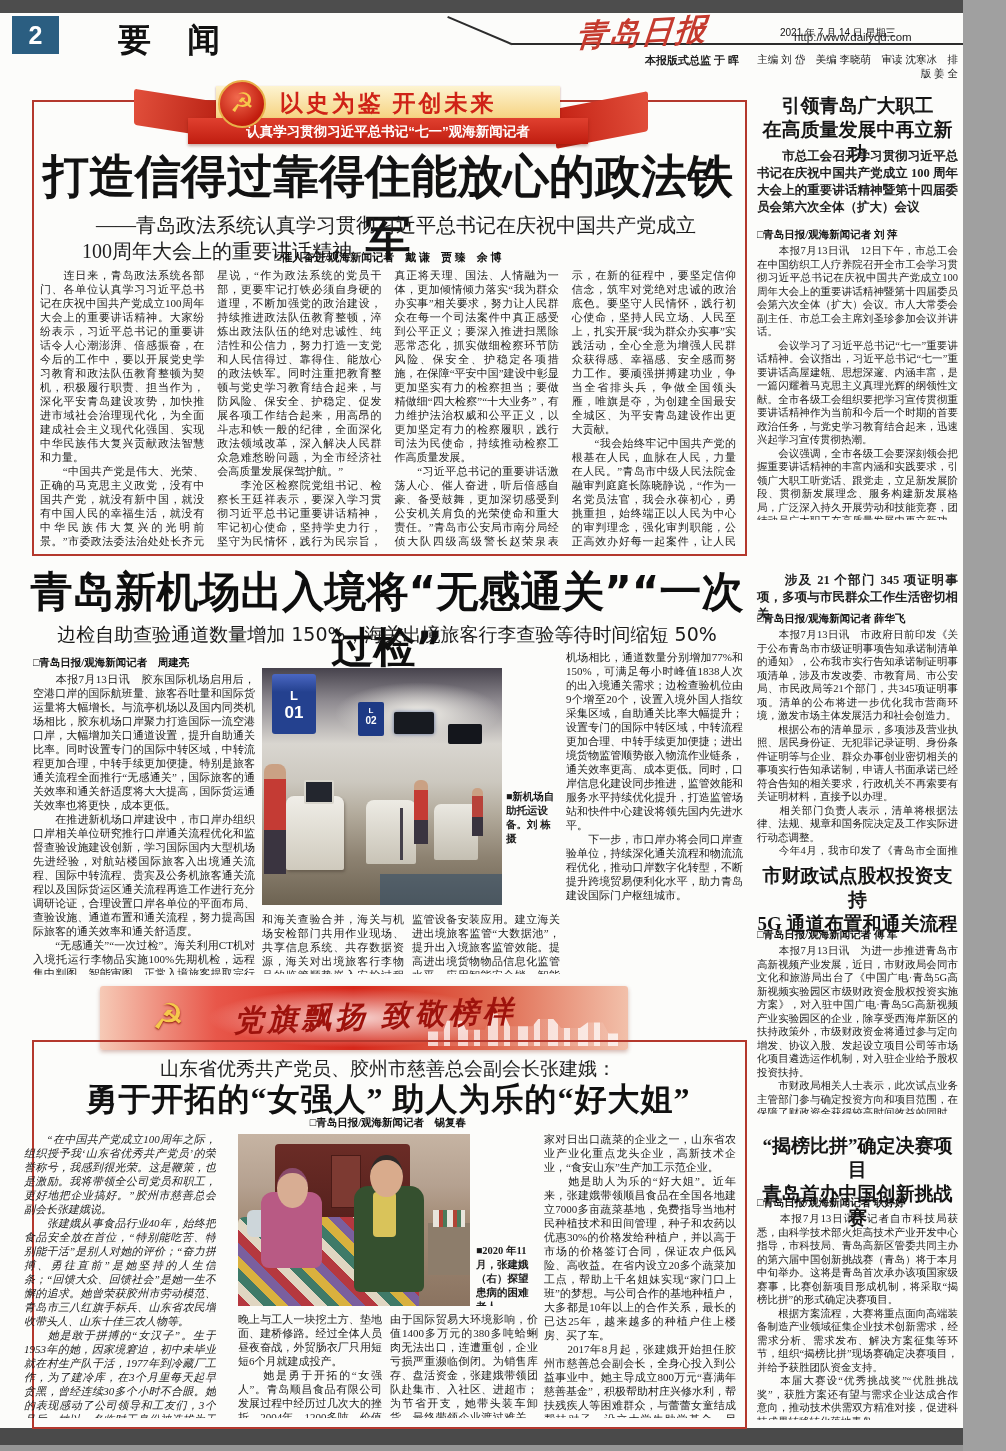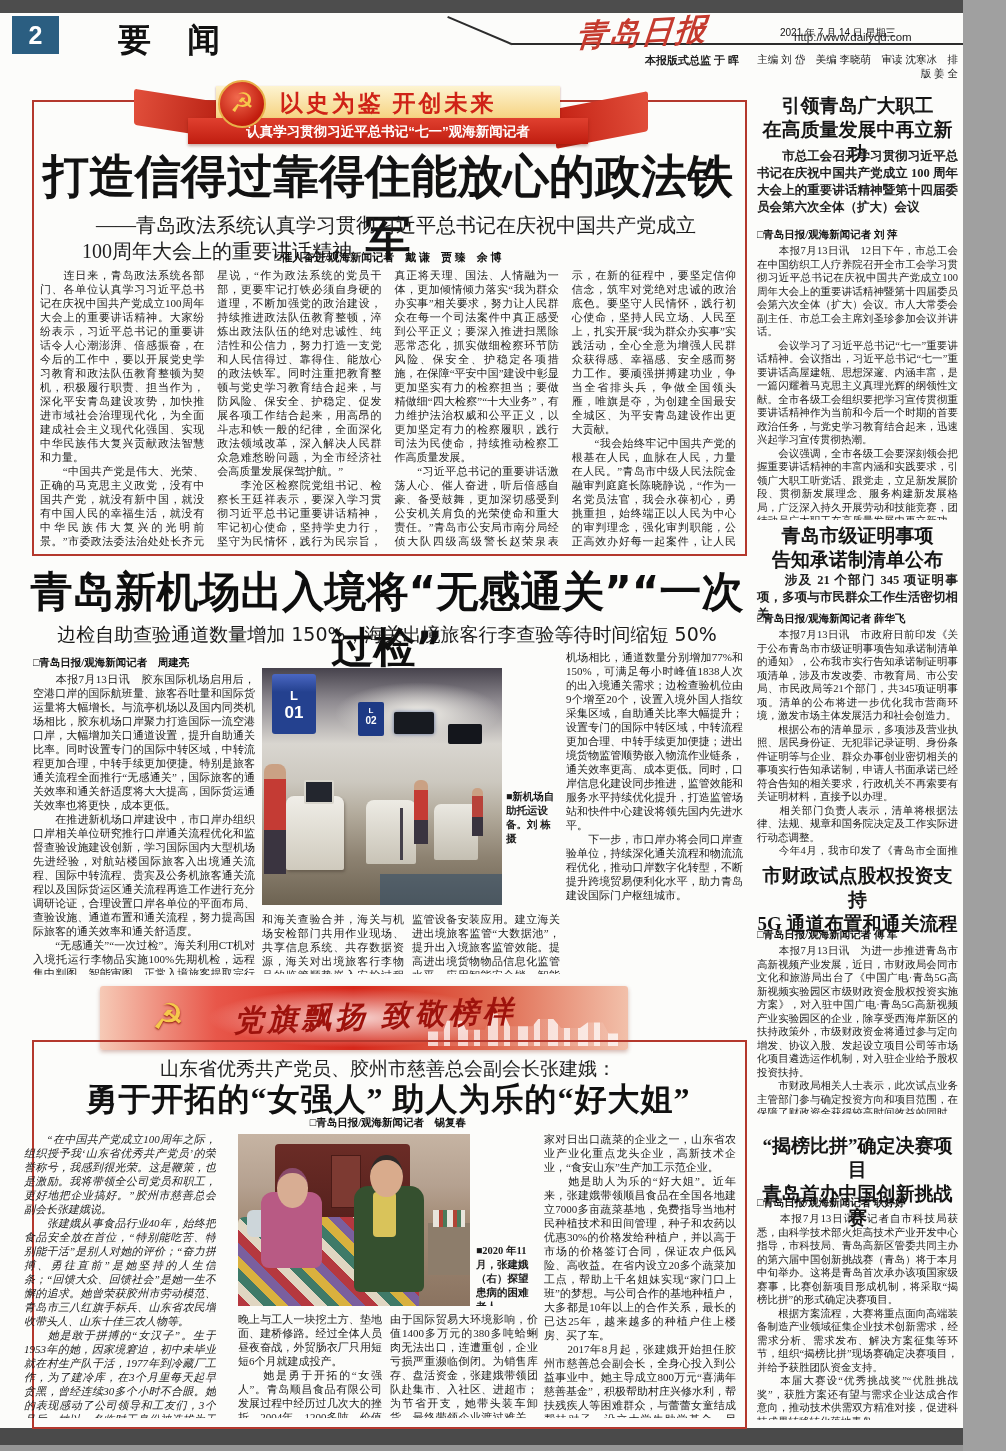--- a/index.html
+++ b/index.html
@@ -171,22 +171,20 @@
   <div class="abs bodytext" style="left:390px;top:1312px;width:148px;height:106px;">由于国际贸易大环境影响，价值1400多万元的380多吨蛤蜊肉无法出口，连遭重创，企业亏损严重濒临倒闭。为销售库存、盘活资金，张建娥带领团队赴集市、入社区、进超市；为节省开支，她带头装车卸货，最终带领企业渡过难关。如今，顺昌食品已成为国</div>
 
   <div class="abs sbhead" style="left:757px;top:94px;width:201px;white-space:pre-line;font-size:19px;">引领青岛广大职工
 在高质量发展中再立新功</div>
   <div class="abs sbsub" style="left:757px;top:148px;width:201px;">　　市总工会召开学习贯彻习近平总书记在庆祝中国共产党成立 100 周年大会上的重要讲话精神暨第十四届委员会第六次全体（扩大）会议</div>
   <div class="abs byline" style="left:757px;top:228px;width:201px;">□青岛日报/观海新闻记者 刘 萍</div>
   <div class="abs bodytext sbbody" style="left:757px;top:244px;width:201px;height:276px;">　　本报7月13日讯　12日下午，市总工会在中国纺织工人疗养院召开全市工会学习贯彻习近平总书记在庆祝中国共产党成立100周年大会上的重要讲话精神暨第十四届委员会第六次全体（扩大）会议。市人大常委会副主任、市总工会主席刘圣珍参加会议并讲话。
 　　会议学习了习近平总书记“七一”重要讲话精神。会议指出，习近平总书记“七一”重要讲话高屋建瓴、思想深邃、内涵丰富，是一篇闪耀着马克思主义真理光辉的纲领性文献。全市各级工会组织要把学习宣传贯彻重要讲话精神作为当前和今后一个时期的首要政治任务，与党史学习教育结合起来，迅速兴起学习宣传贯彻热潮。
 　　会议强调，全市各级工会要深刻领会把握重要讲话精神的丰富内涵和实践要求，引领广大职工听党话、跟党走，立足新发展阶段、贯彻新发展理念、服务构建新发展格局，广泛深入持久开展劳动和技能竞赛，团结动员广大职工在高质量发展中再立新功，以优异成绩庆祝中国共产党成立100周年。</div>
 
-  <div class="abs sbhead" style="left:757px;top:524px;width:201px;white-space:pre-line;font-size:19px;">青岛市级证明事项
-告知承诺制清单公布</div>
   <div class="abs sbsub" style="left:757px;top:572px;width:201px;">　　涉及 21 个部门 345 项证明事项，多项与市民群众工作生活密切相关</div>
   <div class="abs byline" style="left:757px;top:612px;width:201px;">□青岛日报/观海新闻记者 薛华飞</div>
   <div class="abs bodytext sbbody" style="left:757px;top:628px;width:201px;height:230px;">　　本报7月13日讯　市政府日前印发《关于公布青岛市市级证明事项告知承诺制清单的通知》，公布我市实行告知承诺制证明事项清单，涉及市发改委、市教育局、市公安局、市民政局等21个部门，共345项证明事项。清单的公布将进一步优化我市营商环境，激发市场主体发展活力和社会创造力。
 　　根据公布的清单显示，多项涉及营业执照、居民身份证、无犯罪记录证明、身份条件证明等与企业、群众办事创业密切相关的事项实行告知承诺制，申请人书面承诺已经符合告知的相关要求，行政机关不再索要有关证明材料，直接予以办理。
 　　相关部门负责人表示，清单将根据法律、法规、规章和国务院决定及工作实际进行动态调整。
 　　今年4月，我市印发了《青岛市全面推行证明事项告知承诺制实施方案》，明确了各级各部门推行证明事项告知承诺制的时间表、路线图，对梳理公布告知承诺制证明事项清单、规范工作流程、加强事中事后核查等作出安排，让企业和群众办事更加方便快捷。</div>
 
   <div class="abs sbhead" style="left:757px;top:864px;width:201px;white-space:pre-line;font-size:19px;">市财政试点股权投资支持
 5G 通道布置和通关流程</div>
   <div class="abs byline" style="left:757px;top:928px;width:201px;">□青岛日报/观海新闻记者 傅 军</div>

